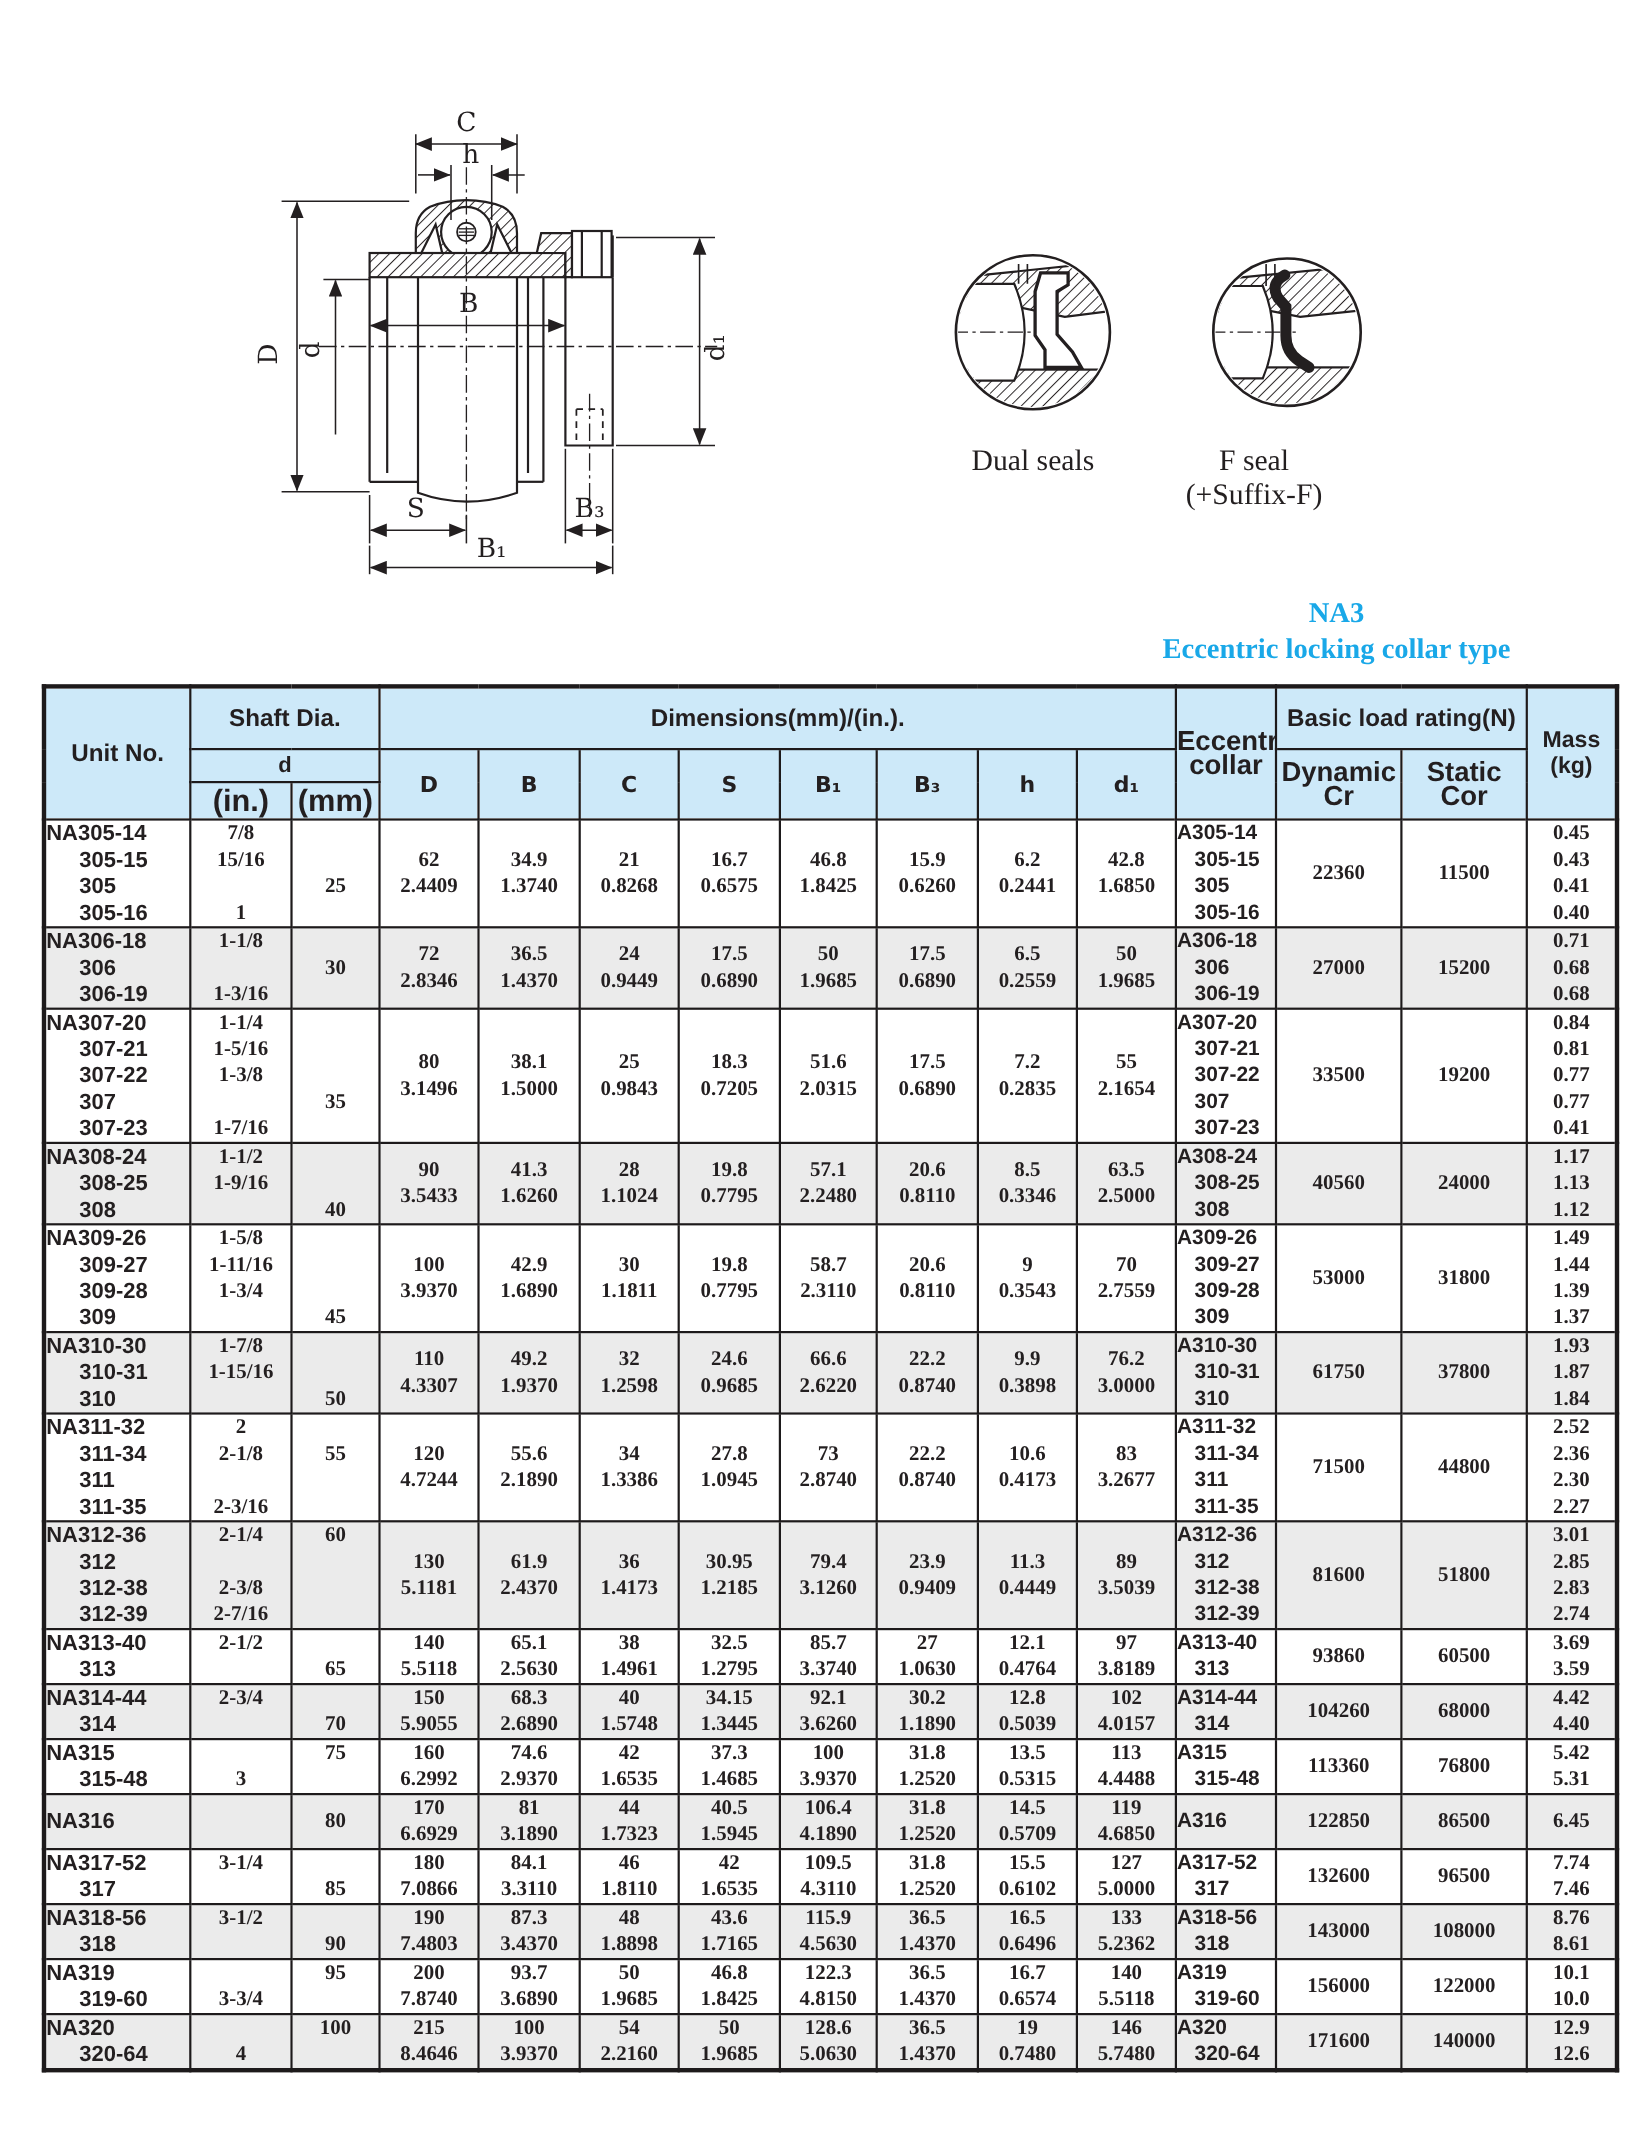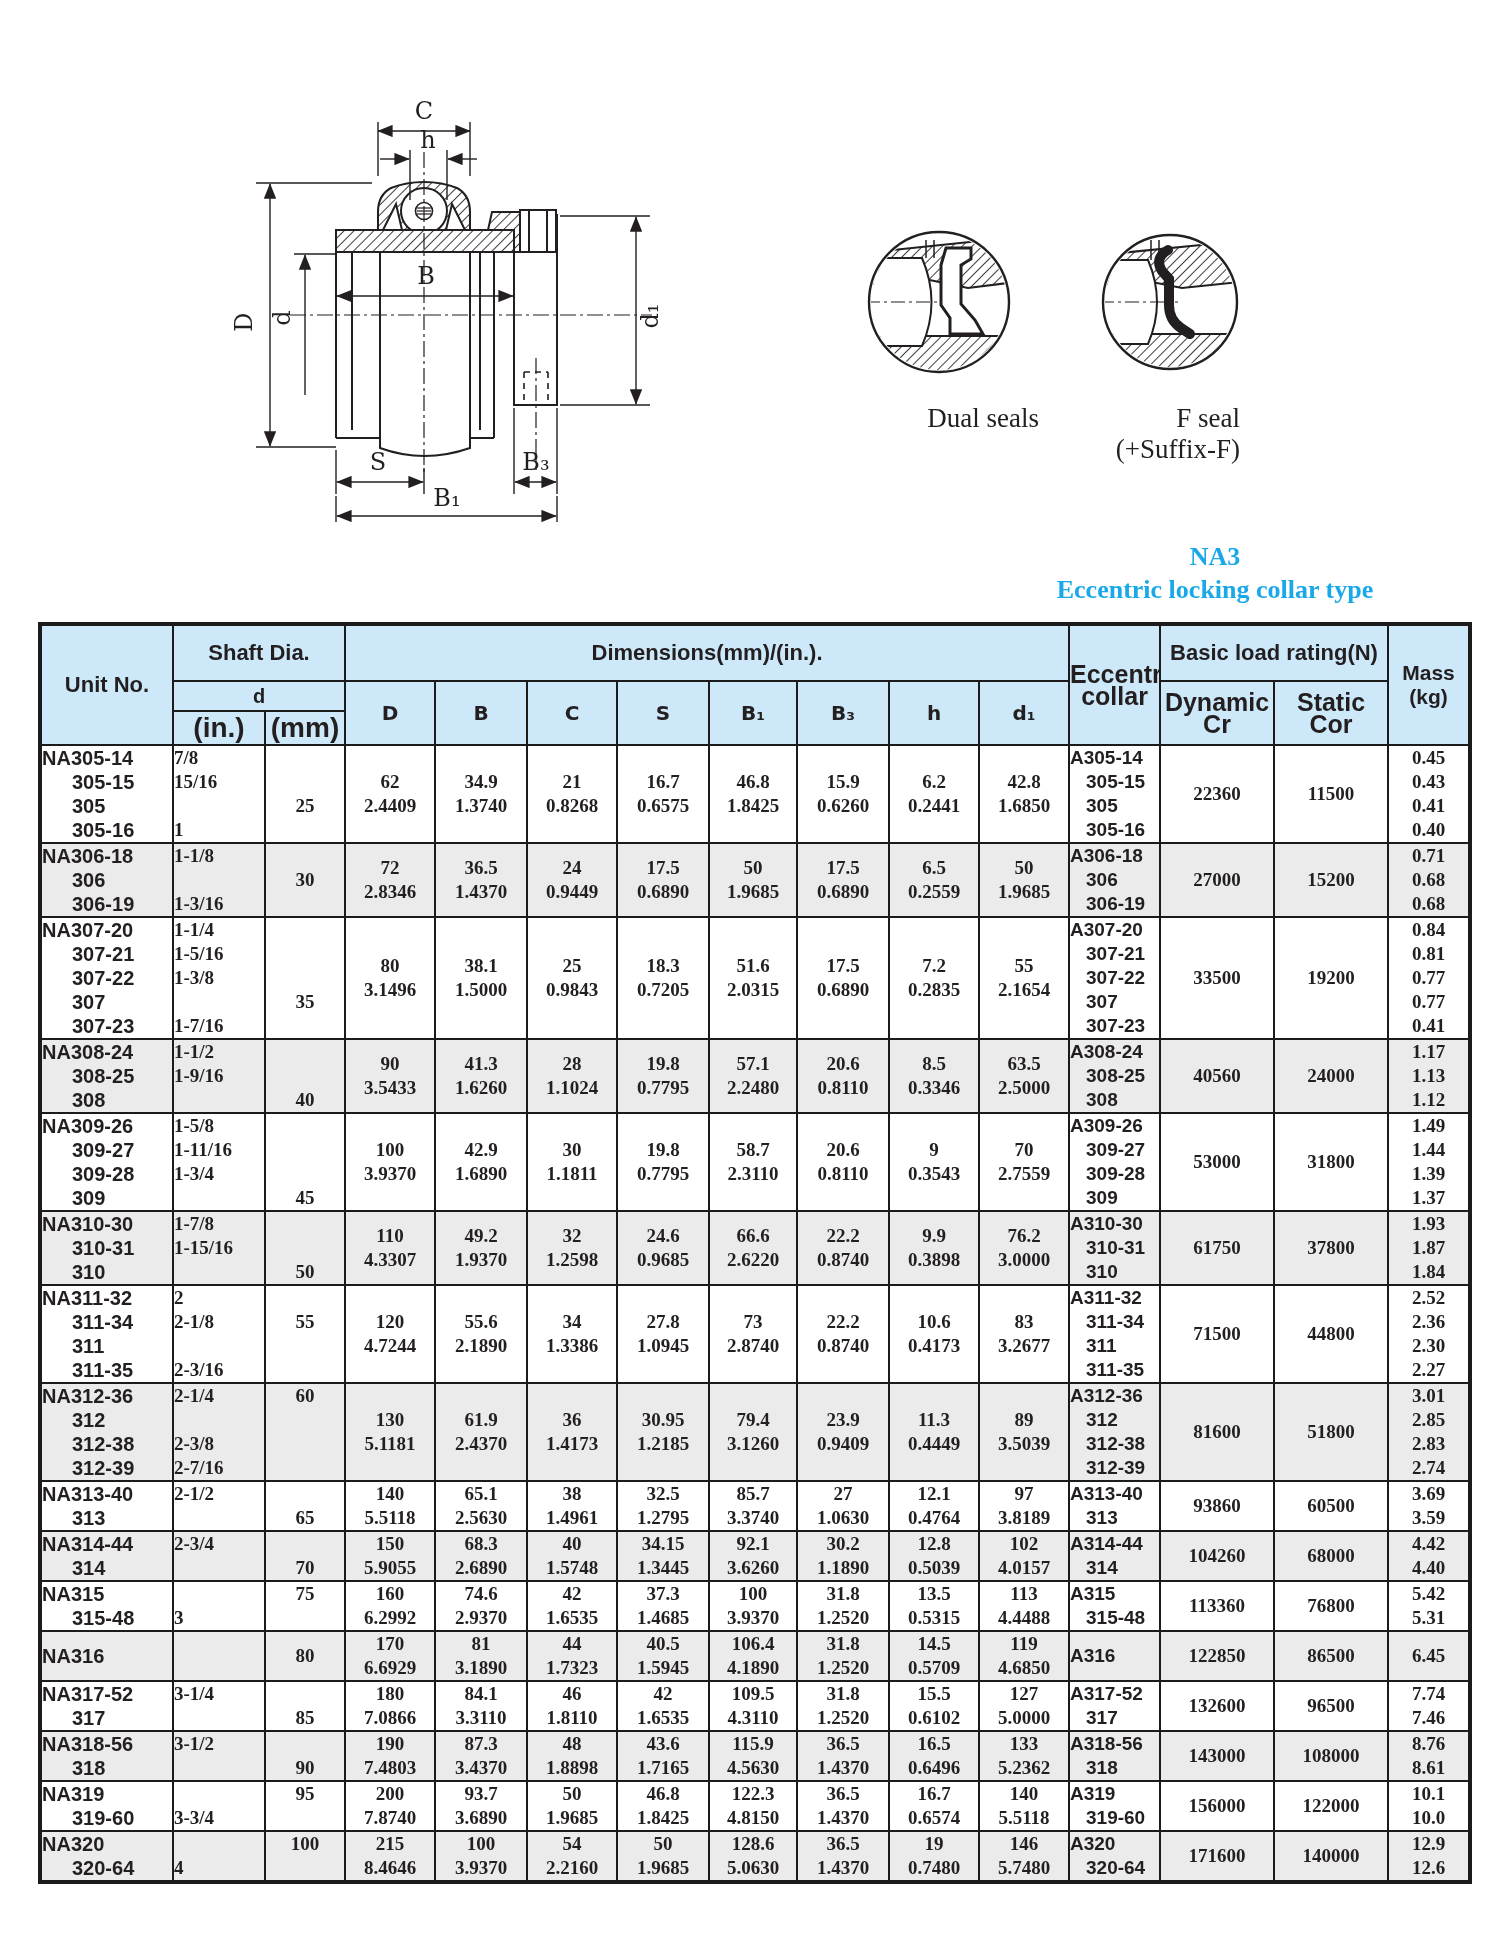--- a/index.html
+++ b/index.html
@@ -1,19 +1,19 @@
 <!DOCTYPE html>
 <html><head>
 <meta charset="utf-8">
 <style>
   html,body{margin:0;padding:0;}
   body{width:1497px;height:1949px;background:#ffffff;font-family:"Liberation Sans",sans-serif;color:#231f20;position:relative;overflow:hidden;}
   .sheet{position:absolute;left:0;top:0;width:1497px;height:1949px;}
   svg text{font-family:"DejaVu Serif","DejaVu Sans",serif;font-size:24px;fill:#231f20;}
-  .caption{position:absolute;text-align:right;font-family:"Liberation Serif","DejaVu Serif",serif;font-size:27px;font-weight:400;color:#231f20;line-height:31px;}
+  .caption{position:absolute;text-align:center;font-family:"Liberation Serif","DejaVu Serif",serif;font-size:27px;font-weight:400;color:#231f20;line-height:31px;}
   .series-title{position:absolute;left:965px;top:540px;width:500px;text-align:center;
     font-family:"Liberation Serif","DejaVu Serif",serif;font-size:26px;font-weight:700;line-height:33px;color:#19a8e8;}
   
   table.spec{position:absolute;left:38px;top:622px;width:1422px;border-collapse:collapse;table-layout:fixed;
     border:4px solid #1d1a1b;}
   table.spec th,table.spec td{border:2px solid #1d1a1b;padding:0;overflow:hidden;}
   thead th{background:#cde9f9;font-family:"Liberation Sans",sans-serif;font-weight:700;font-size:22px;text-align:center;vertical-align:middle;}
   tr.h1 th{height:54px;}
   tr.h2 th.th-d{height:28px;font-size:20px;}
   tr.h3 th{height:30px;font-size:28px;}
@@ -21,21 +21,21 @@
   .th2line{line-height:22px;font-size:25px;}
   tbody td{vertical-align:middle;font-family:"Liberation Serif","DejaVu Serif",serif;font-weight:700;font-size:19px;text-align:center;}
   tbody tr.alt td{background:#ebebeb;}
   .stack{display:flex;flex-direction:column;justify-content:center;}
   .ln{line-height:24px;height:24px;white-space:nowrap;}
   .single{line-height:24px;}
   td.c-unit{text-align:left;font-family:"Liberation Sans",sans-serif;font-size:20px;padding-left:5px;}
   td.c-unit .ln.hang{padding-left:30px;}
   td.c-collar{text-align:left;font-family:"Liberation Sans",sans-serif;font-size:19px;padding-left:3px;}
   td.c-collar .ln.hang2{padding-left:16px;}
-  td.c-inch{text-align:left;padding-left:8px;margin-left:24px;}
+  td.c-inch{text-align:center;padding-left:8px;margin-left:24px;}
 </style>
 </head>
 <body>
 
 <div class="sheet">
 
   <svg width="1497" height="560" viewBox="0 0 1497 560" style="position:absolute;left:0;top:0;" stroke="#231f20" fill="none" stroke-width="2">
     <defs>
       <pattern id="hat" width="7" height="7" patternUnits="userSpaceOnUse" patternTransform="rotate(45)">
         <rect width="7" height="7" fill="#ffffff" stroke="none"></rect>

